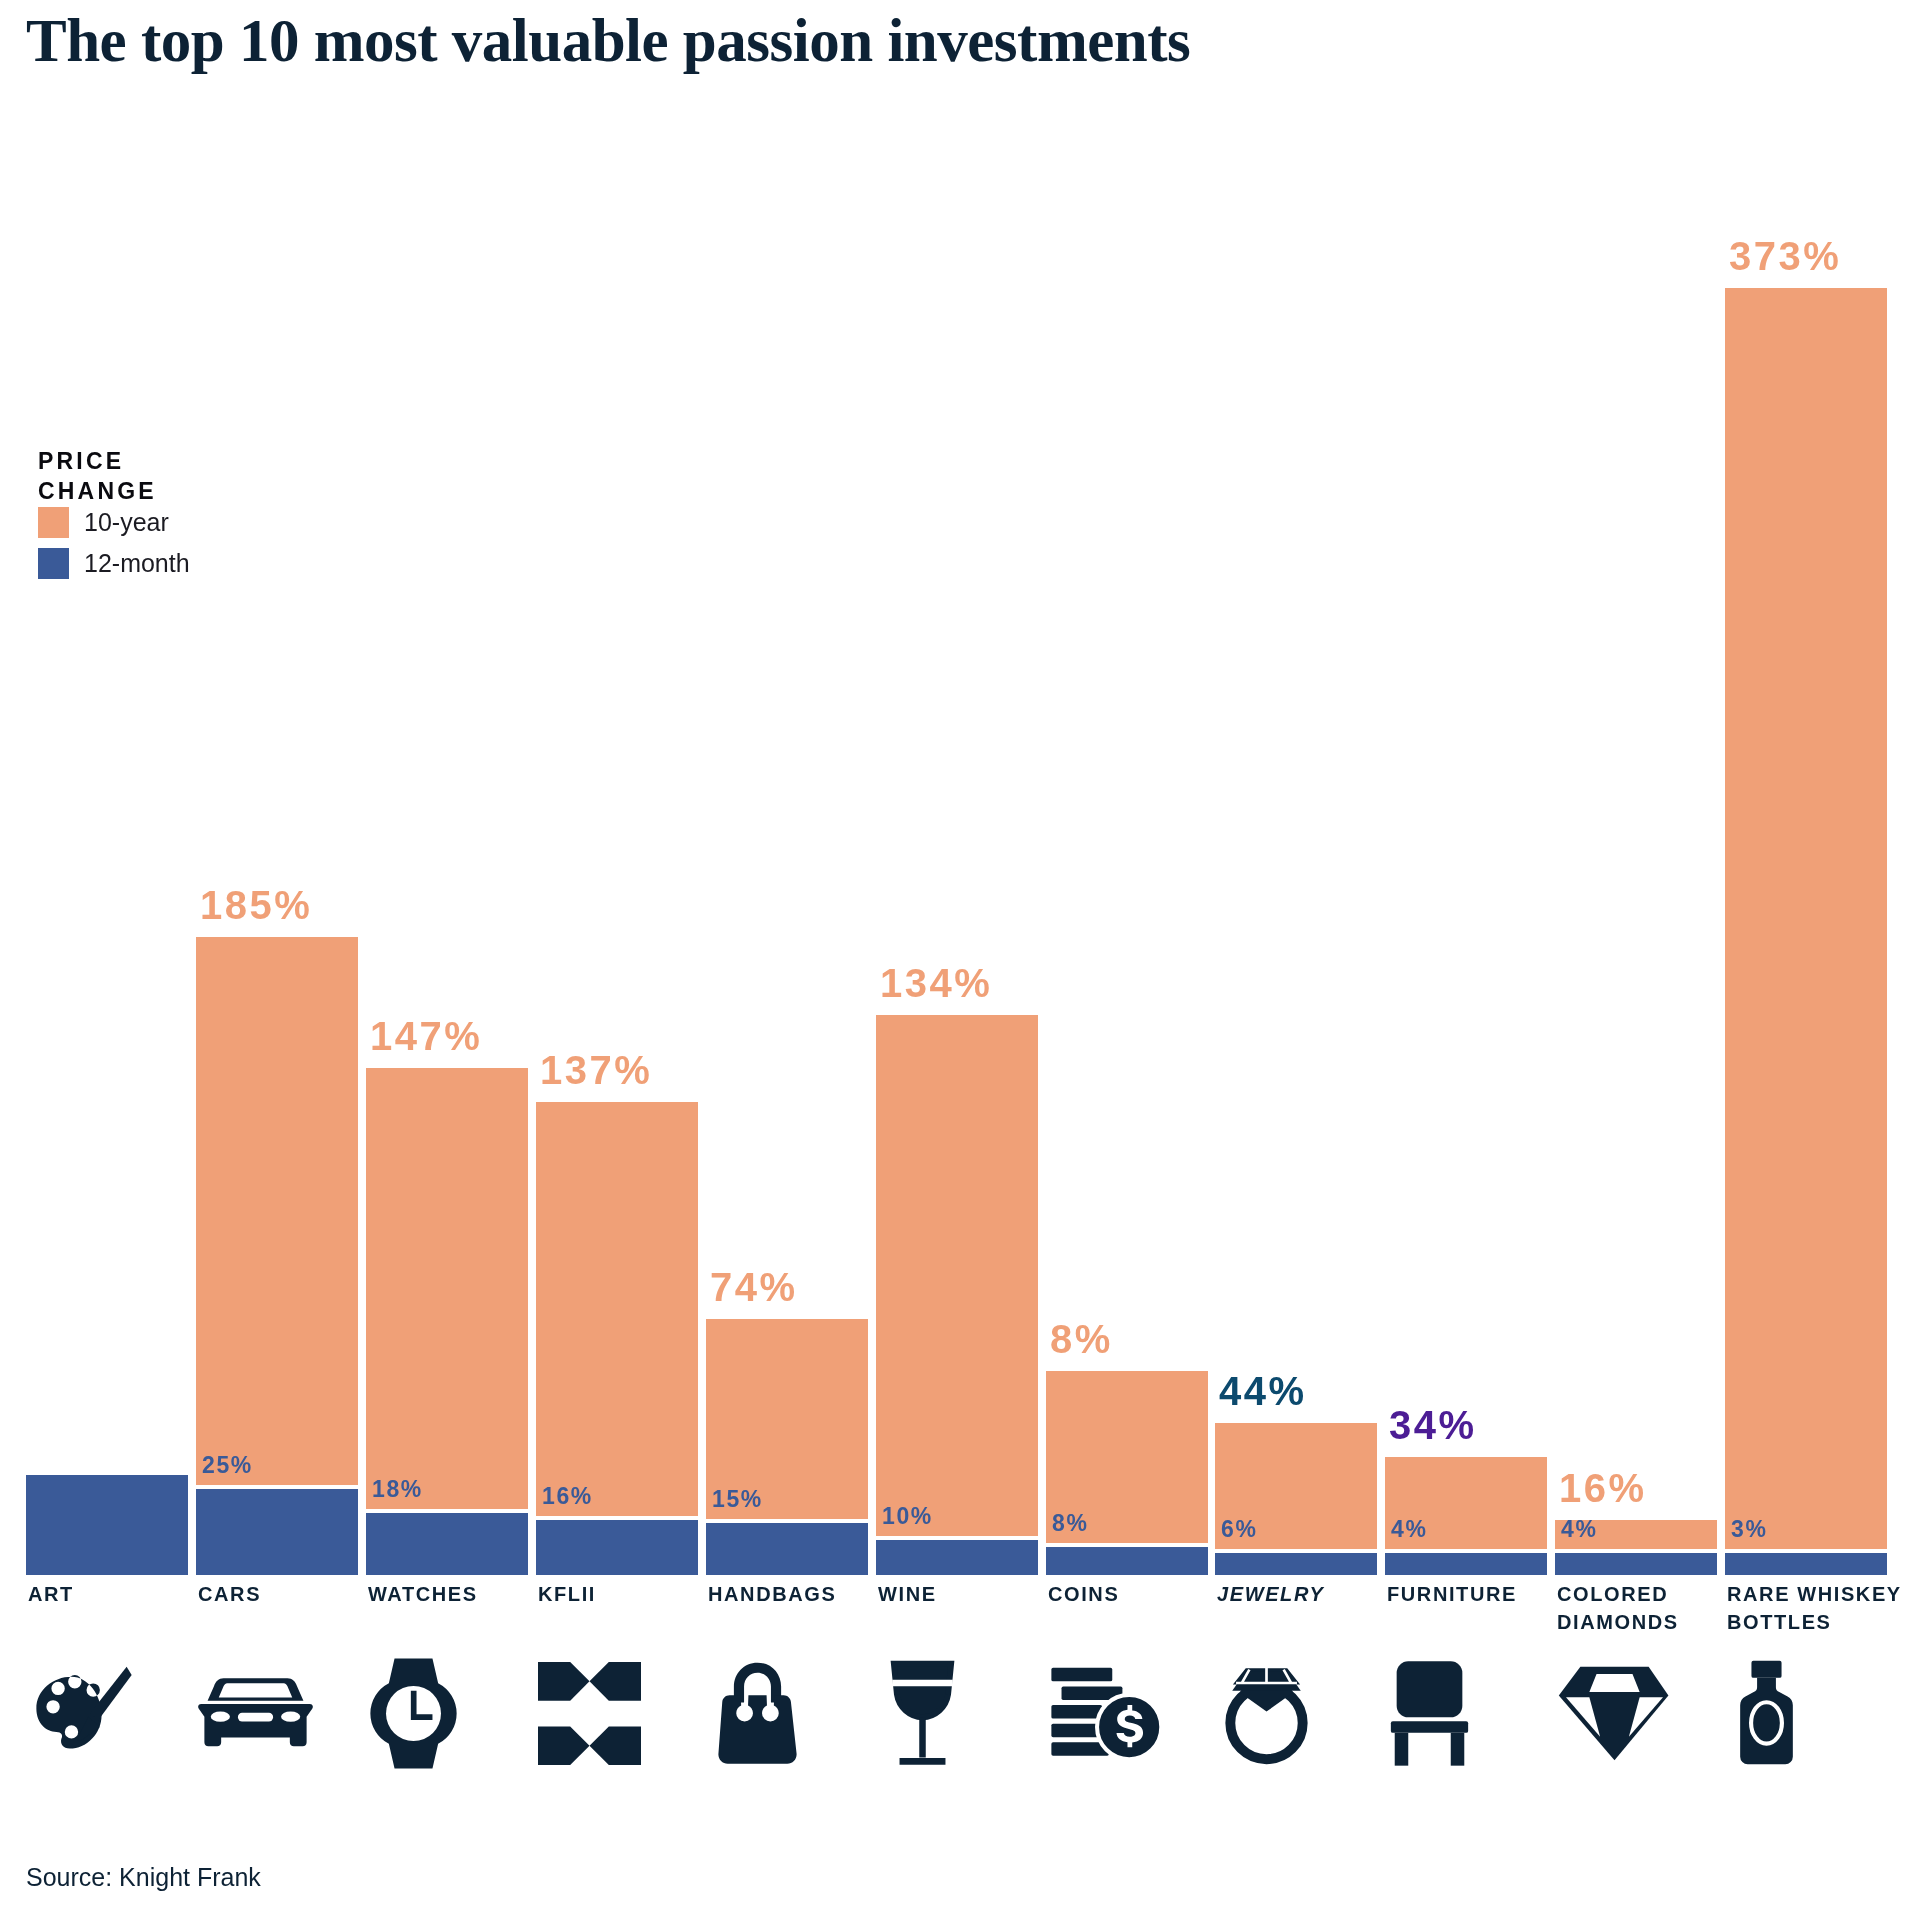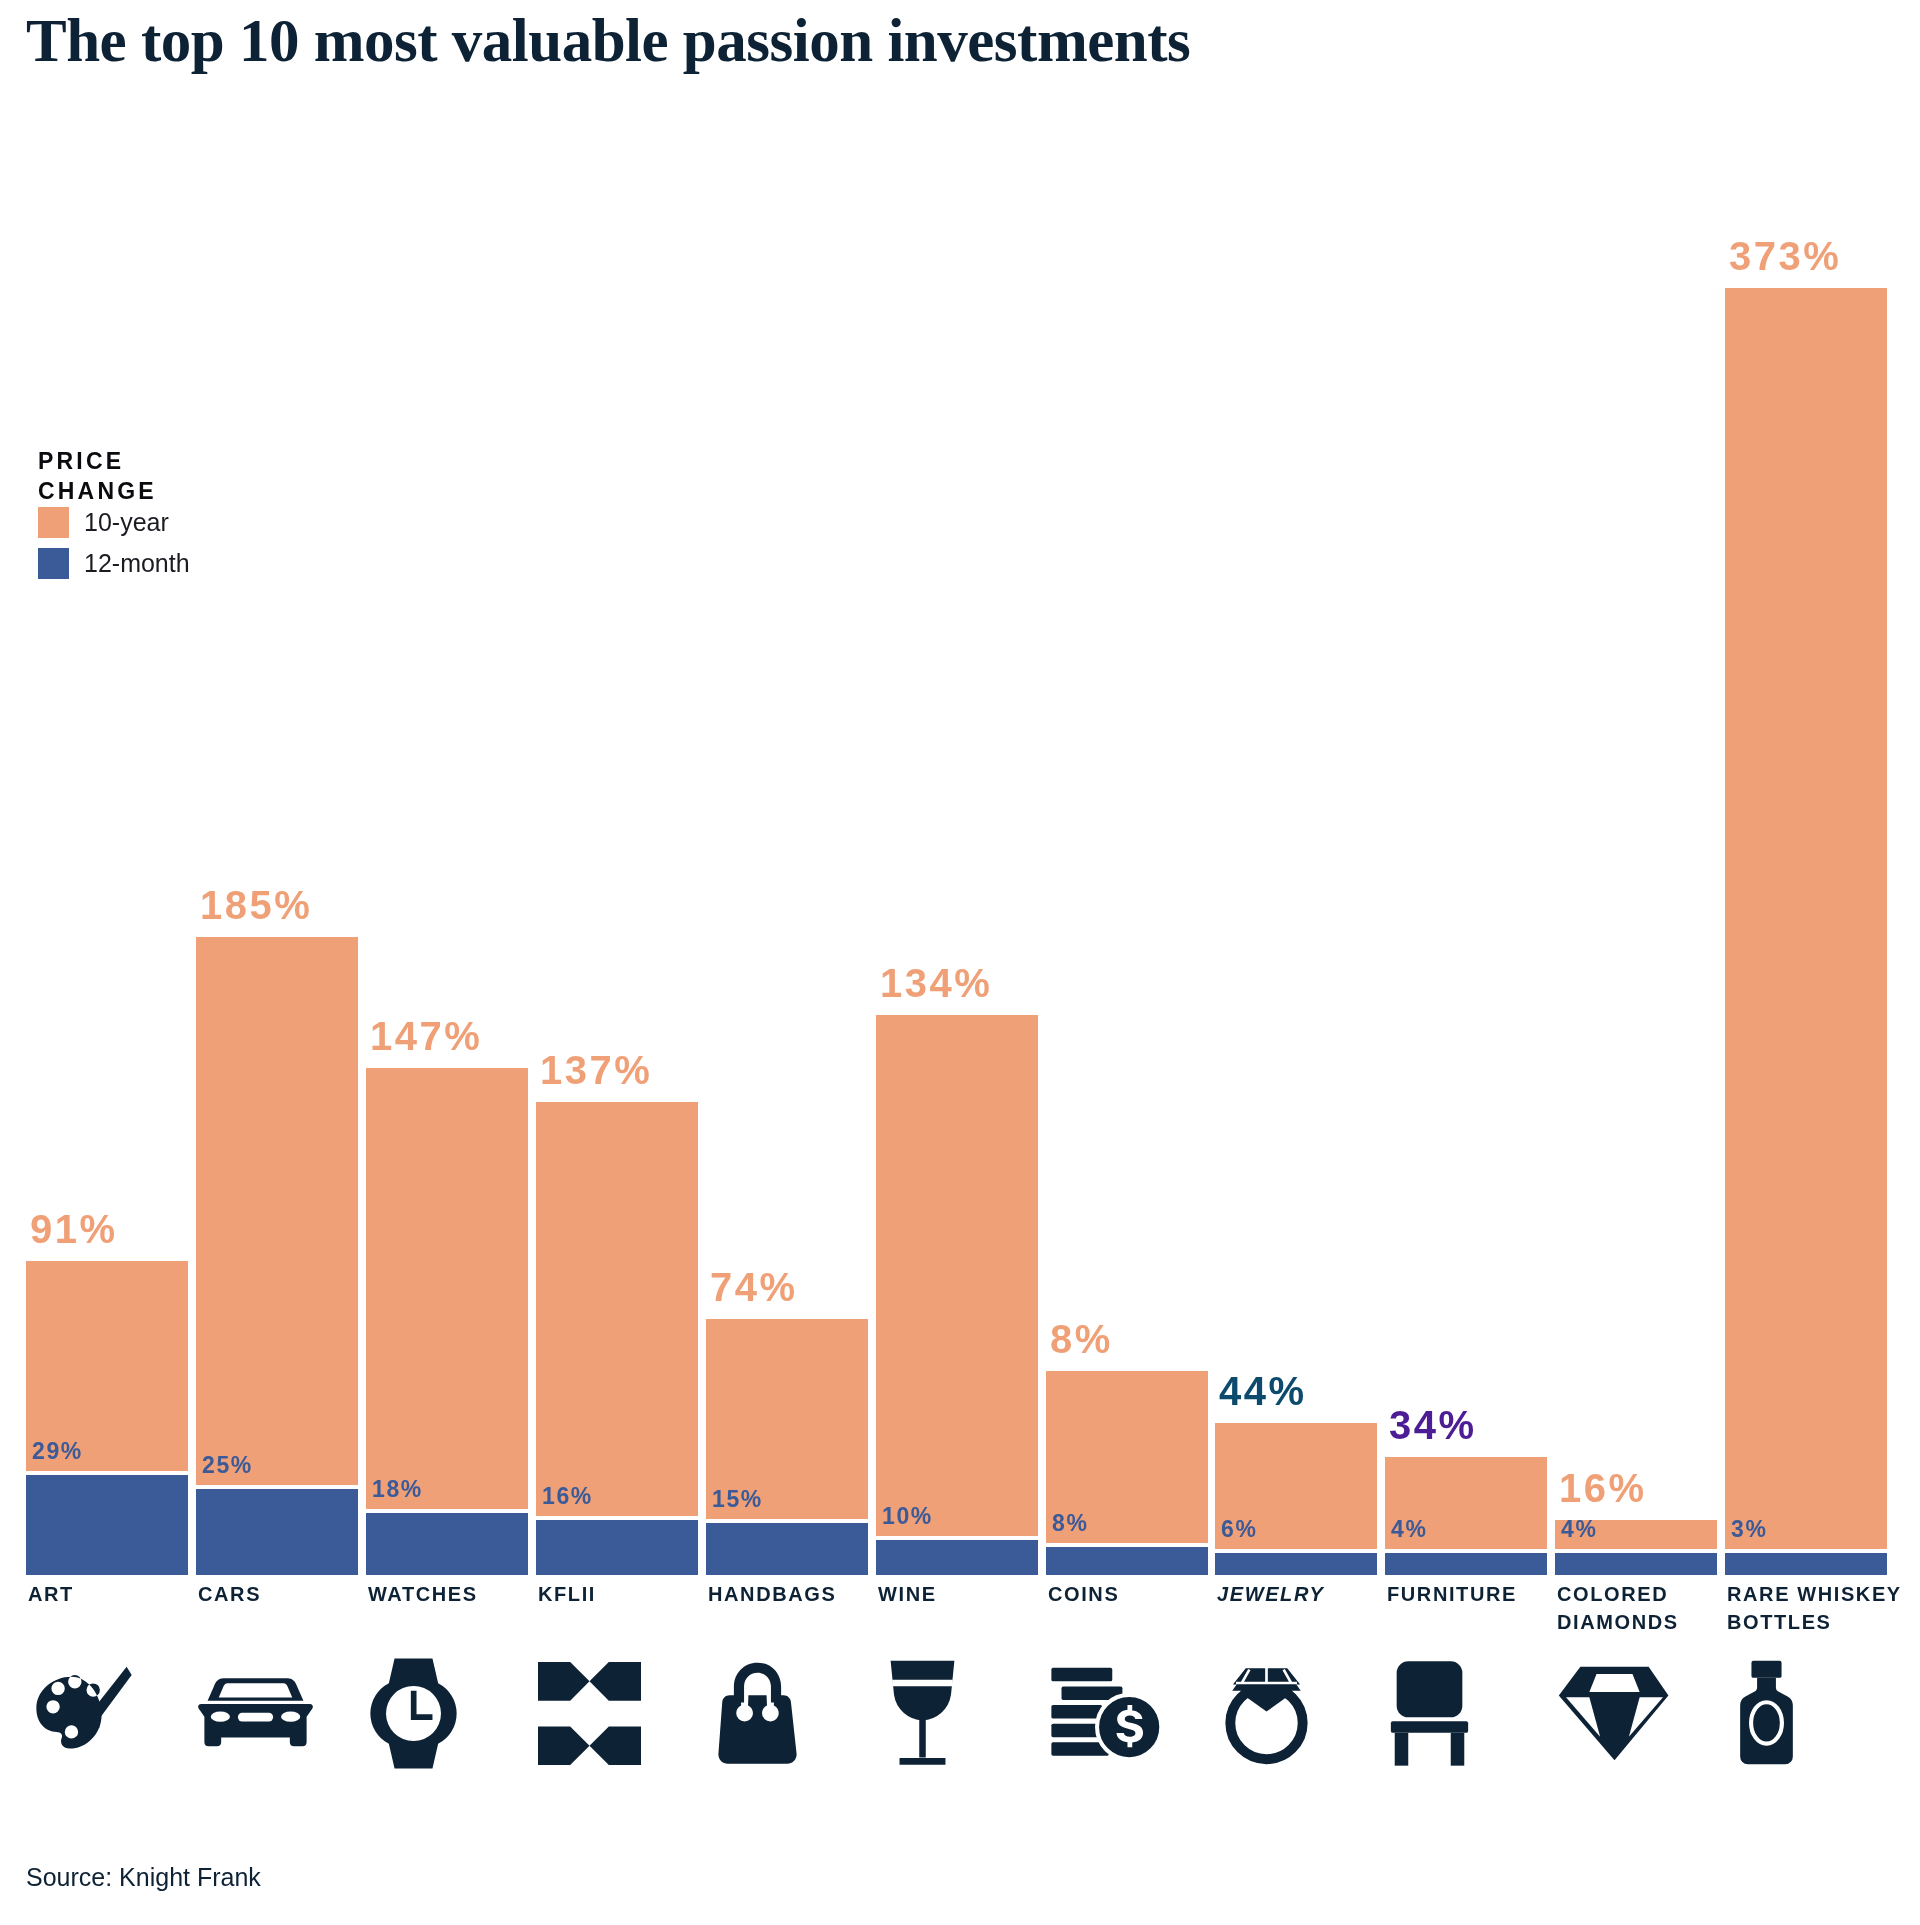--- a/index.html
+++ b/index.html
@@ -182,24 +182,20 @@
     </div>
     <div class="legend-row">
       <span class="legend-swatch" style="background:#3A5A98"></span>
       <span class="legend-label">12-month</span>
     </div>
   </div>
 
   <div class="plot" id="plot">
       <div class="bar-group" style="left: 0px; width: 162px;">
         <div class="bar-stack">
-          <div class="seg-ten" style="height: 210px; background: rgb(240, 160, 119);">
-            <div class="lbl-ten" style="color: rgb(240, 160, 119);">91%</div>
-            <div class="lbl-twelve" style="color: rgb(58, 90, 152);">29%</div>
-          </div>
           <div class="seg-twelve" style="height: 100px; background: rgb(58, 90, 152);"></div>
         </div>
       </div>
       <div class="bar-group" style="left: 170px; width: 162px;">
         <div class="bar-stack">
           <div class="seg-ten" style="height: 548px; background: rgb(240, 160, 119);">
             <div class="lbl-ten" style="color: rgb(240, 160, 119);">185%</div>
             <div class="lbl-twelve" style="color: rgb(58, 90, 152);">25%</div>
           </div>
           <div class="seg-twelve" style="height: 86px; background: rgb(58, 90, 152);"></div>

